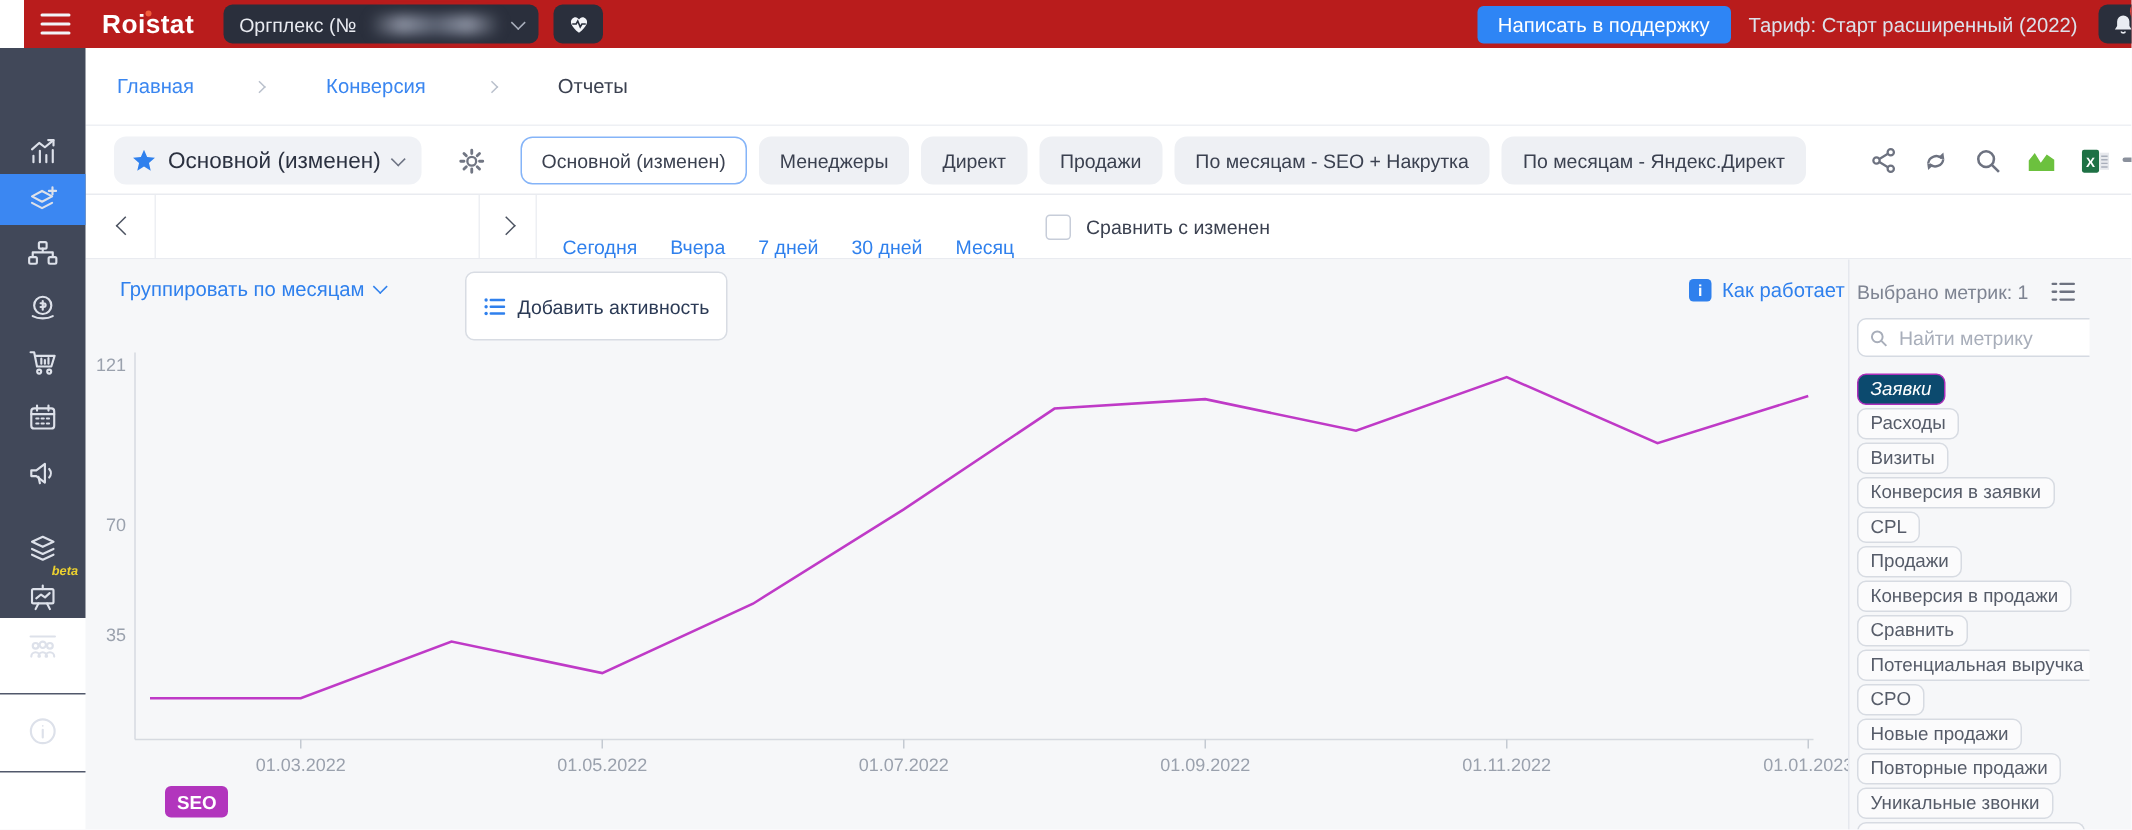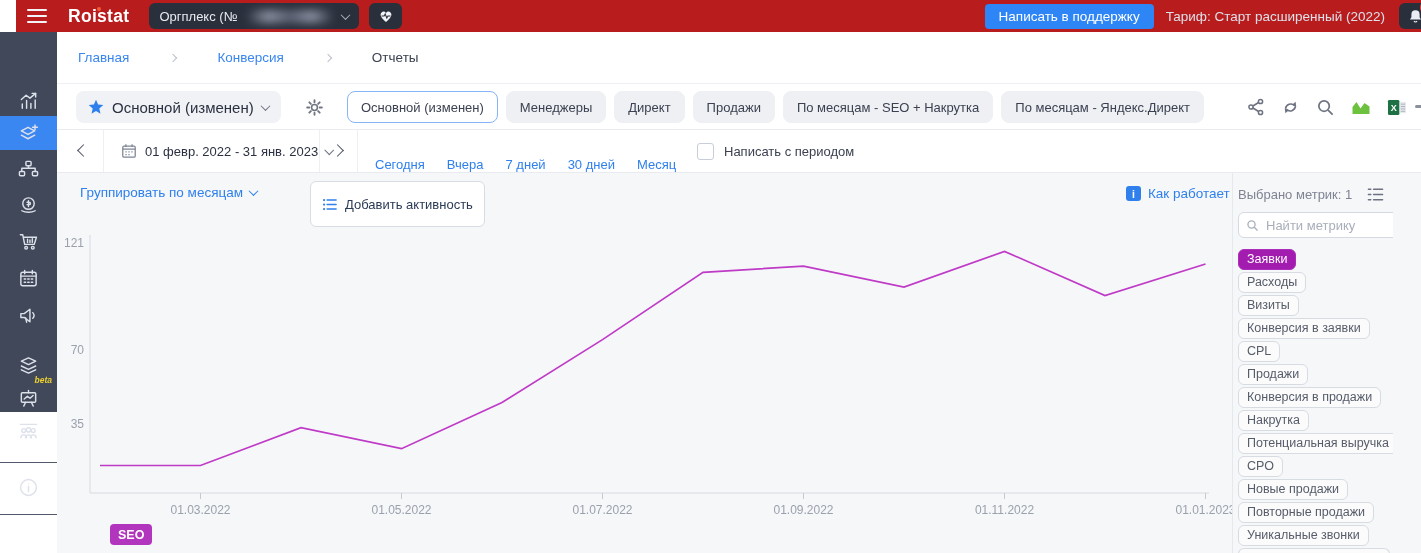--- a/index.html
+++ b/index.html
@@ -79,21 +79,21 @@
   
   #metrics-panel{position:absolute;left:1232px;top:173px;width:161px;bottom:0;background:#f6f7f9;border-left:1px solid #e5e8ee;box-sizing:border-box;padding:14px 0 0 5px;overflow:hidden;}
   .mp-head{display:flex;align-items:center;justify-content:space-between;padding-right:9px;}
   .mp-head .lbl{color:#7e8492;font-size:13px;}
   .mp-search{margin-top:10px;position:relative;width:185px;}
   .mp-search input{width:100%;height:26px;border:1px solid #d5dae2;border-radius:6px;background:#fff;box-sizing:border-box;padding:0 8px 0 27px;font-size:13px;color:#3b4150;font-family:inherit;outline:none;}
   .mp-search input::placeholder{color:#a8aeba;}
   .mp-search svg{position:absolute;left:8px;top:6.5px;}
   #chips{margin-top:11px;}
   .chip{width:fit-content;max-width:170px;padding:1.5px 8px;border:1px solid #d7dbe2;border-radius:6px;background:#fbfbfc;color:#565c69;font-size:12.5px;line-height:15.5px;margin-bottom:2.5px;cursor:pointer;white-space:nowrap;}
-  .chip.selected{background:#a21caf;border-color:#ab2fba;color:#fff;}
+  .chip.selected{background:#0c4a6e;border-color:#ab2fba;color:#fff;font-style:italic;}
   .partial-chip{width:150px;height:6px;border:1px solid #d7dbe2;border-bottom:none;border-radius:6px 6px 0 0;background:#fbfbfc;}
 </style>
 </head>
 <body>
 
 <div id="topbar">
   <div class="hamburger">
       <div></div>
       <div></div>
       <div></div>
@@ -271,44 +271,33 @@
       <rect x="13.5" y="4" width="6.5" height="12" fill="#e7e9ed"></rect>
       <path d="M14.5 6.5 H19 M14.5 9 H19 M14.5 11.5 H19 M14.5 14 H19" stroke="#a9afbb" stroke-width="1"></path>
     </svg>
   </div>
   <div class="more-sliver"></div>
 </div>
 
 <div id="date-row" class="row">
   <span class="chv chv-left dr-chv" style="left:22px"></span>
   <div class="dr-sep" style="left:46px"></div>
-  <div class="datepick">
-    <svg width="16" height="16" viewBox="0 0 18 18">
-      <g stroke="#7d8494" stroke-width="1.4" fill="none">
-        <rect x="2" y="3.5" width="14" height="12.5" rx="1.5"></rect>
-        <path d="M5.5 1.5 V4.5 M12.5 1.5 V4.5 M2 7 H16"></path>
-        <path d="M5 10 h1.4 M8.3 10 h1.4 M11.6 10 h1.4 M5 13 h1.4 M8.3 13 h1.4"></path>
-      </g>
-    </svg>
-    <span class="lbl">01 февр. 2022 - 31 янв. 2023</span>
-    <span class="chv chv-down"></span>
-  </div>
   <div class="dr-sep" style="left:262px"></div>
   <span class="chv chv-right dr-chv" style="left:276px"></span>
   <div class="dr-sep" style="left:300px"></div>
   <div id="quick-links">
       <a class="qlink">Сегодня</a>
       <a class="qlink">Вчера</a>
       <a class="qlink">7 дней</a>
       <a class="qlink">30 дней</a>
       <a class="qlink">Месяц</a>
     </div>
   <div class="cmp">
     <div class="checkbox"></div>
-    <span class="lbl">Написать с периодом</span>
+    <span class="lbl">Сравнить с изменен</span>
   </div>
 </div>
 
 <div id="main">
   <div class="group-link">
     <span>Группировать по месяцам</span>
     <span class="chv chv-down"></span>
   </div>
   <button class="add-act">
     <svg width="15" height="15" viewBox="0 0 16 16">
@@ -367,21 +356,21 @@
     <input type="text" placeholder="Найти метрику" style="">
   </div>
   <div id="chips">
       <div class="chip selected">Заявки</div>
       <div class="chip">Расходы</div>
       <div class="chip">Визиты</div>
       <div class="chip">Конверсия в заявки</div>
       <div class="chip">CPL</div>
       <div class="chip">Продажи</div>
       <div class="chip">Конверсия в продажи</div>
-      <div class="chip">Накрутка</div>
+      <div class="chip">Сравнить</div>
       <div class="chip">Потенциальная выручка</div>
       <div class="chip">CPO</div>
       <div class="chip">Новые продажи</div>
       <div class="chip">Повторные продажи</div>
       <div class="chip">Уникальные звонки</div>
     </div>
   <div class="partial-chip"></div>
 </div>
 
 </body></html>

